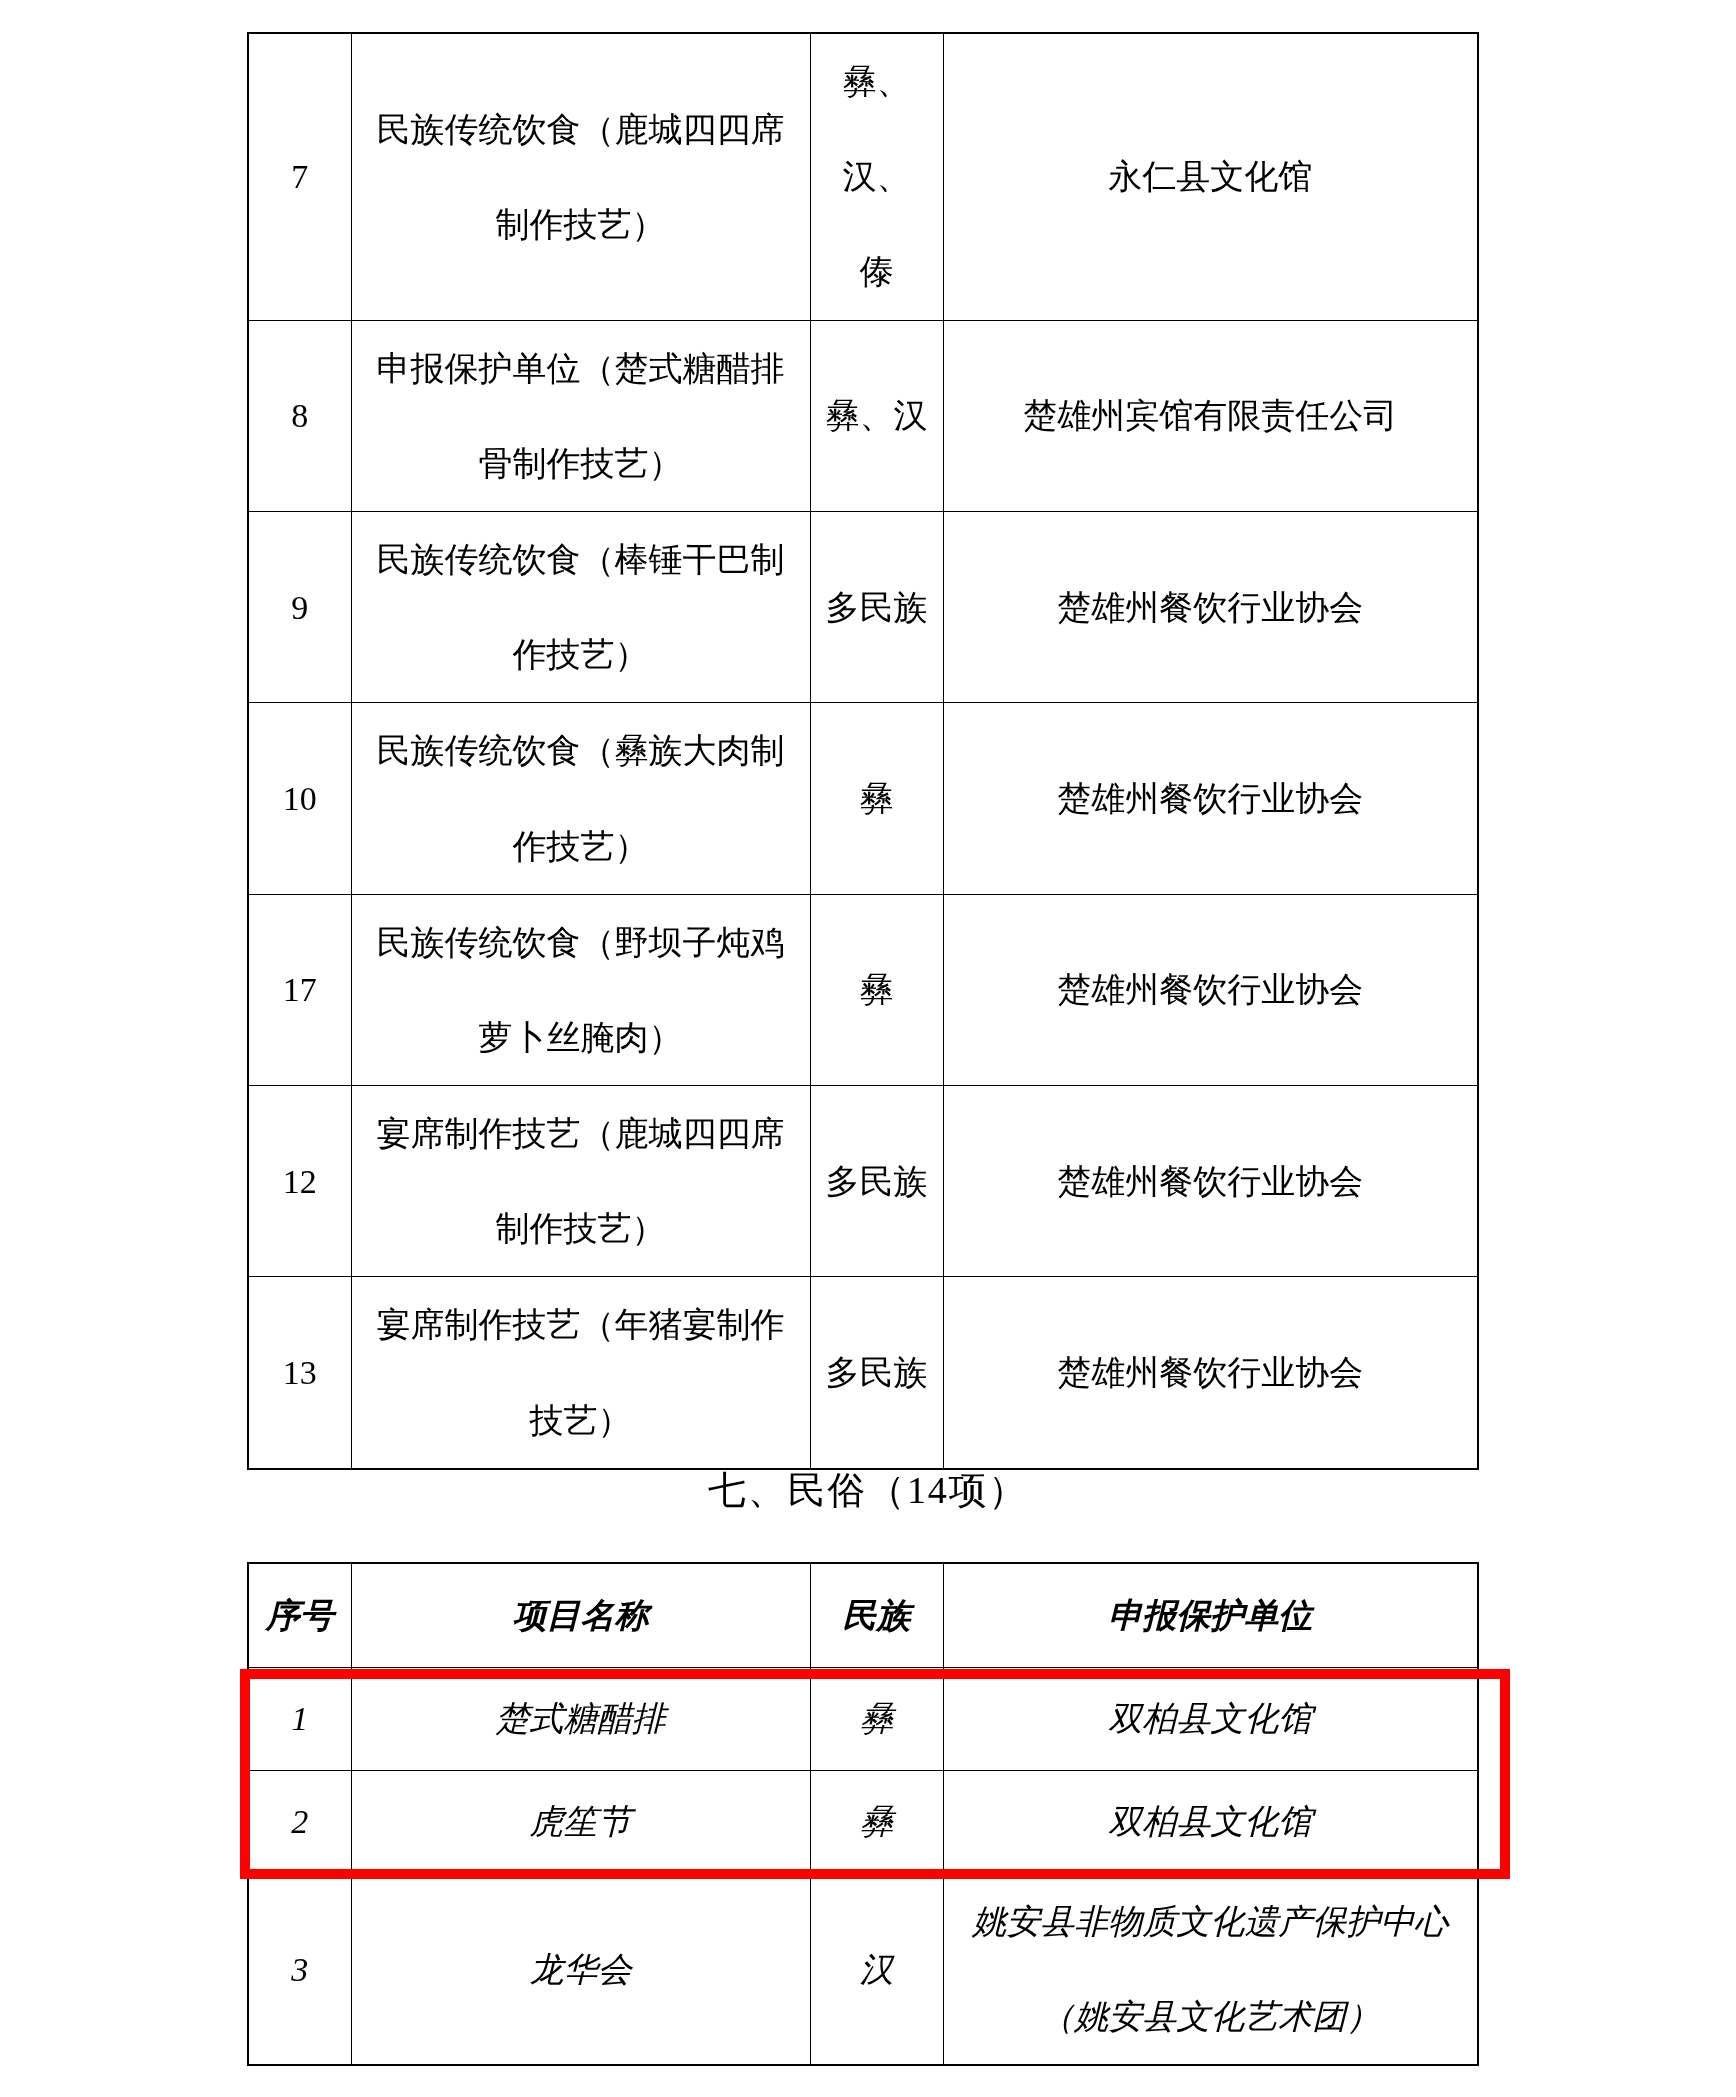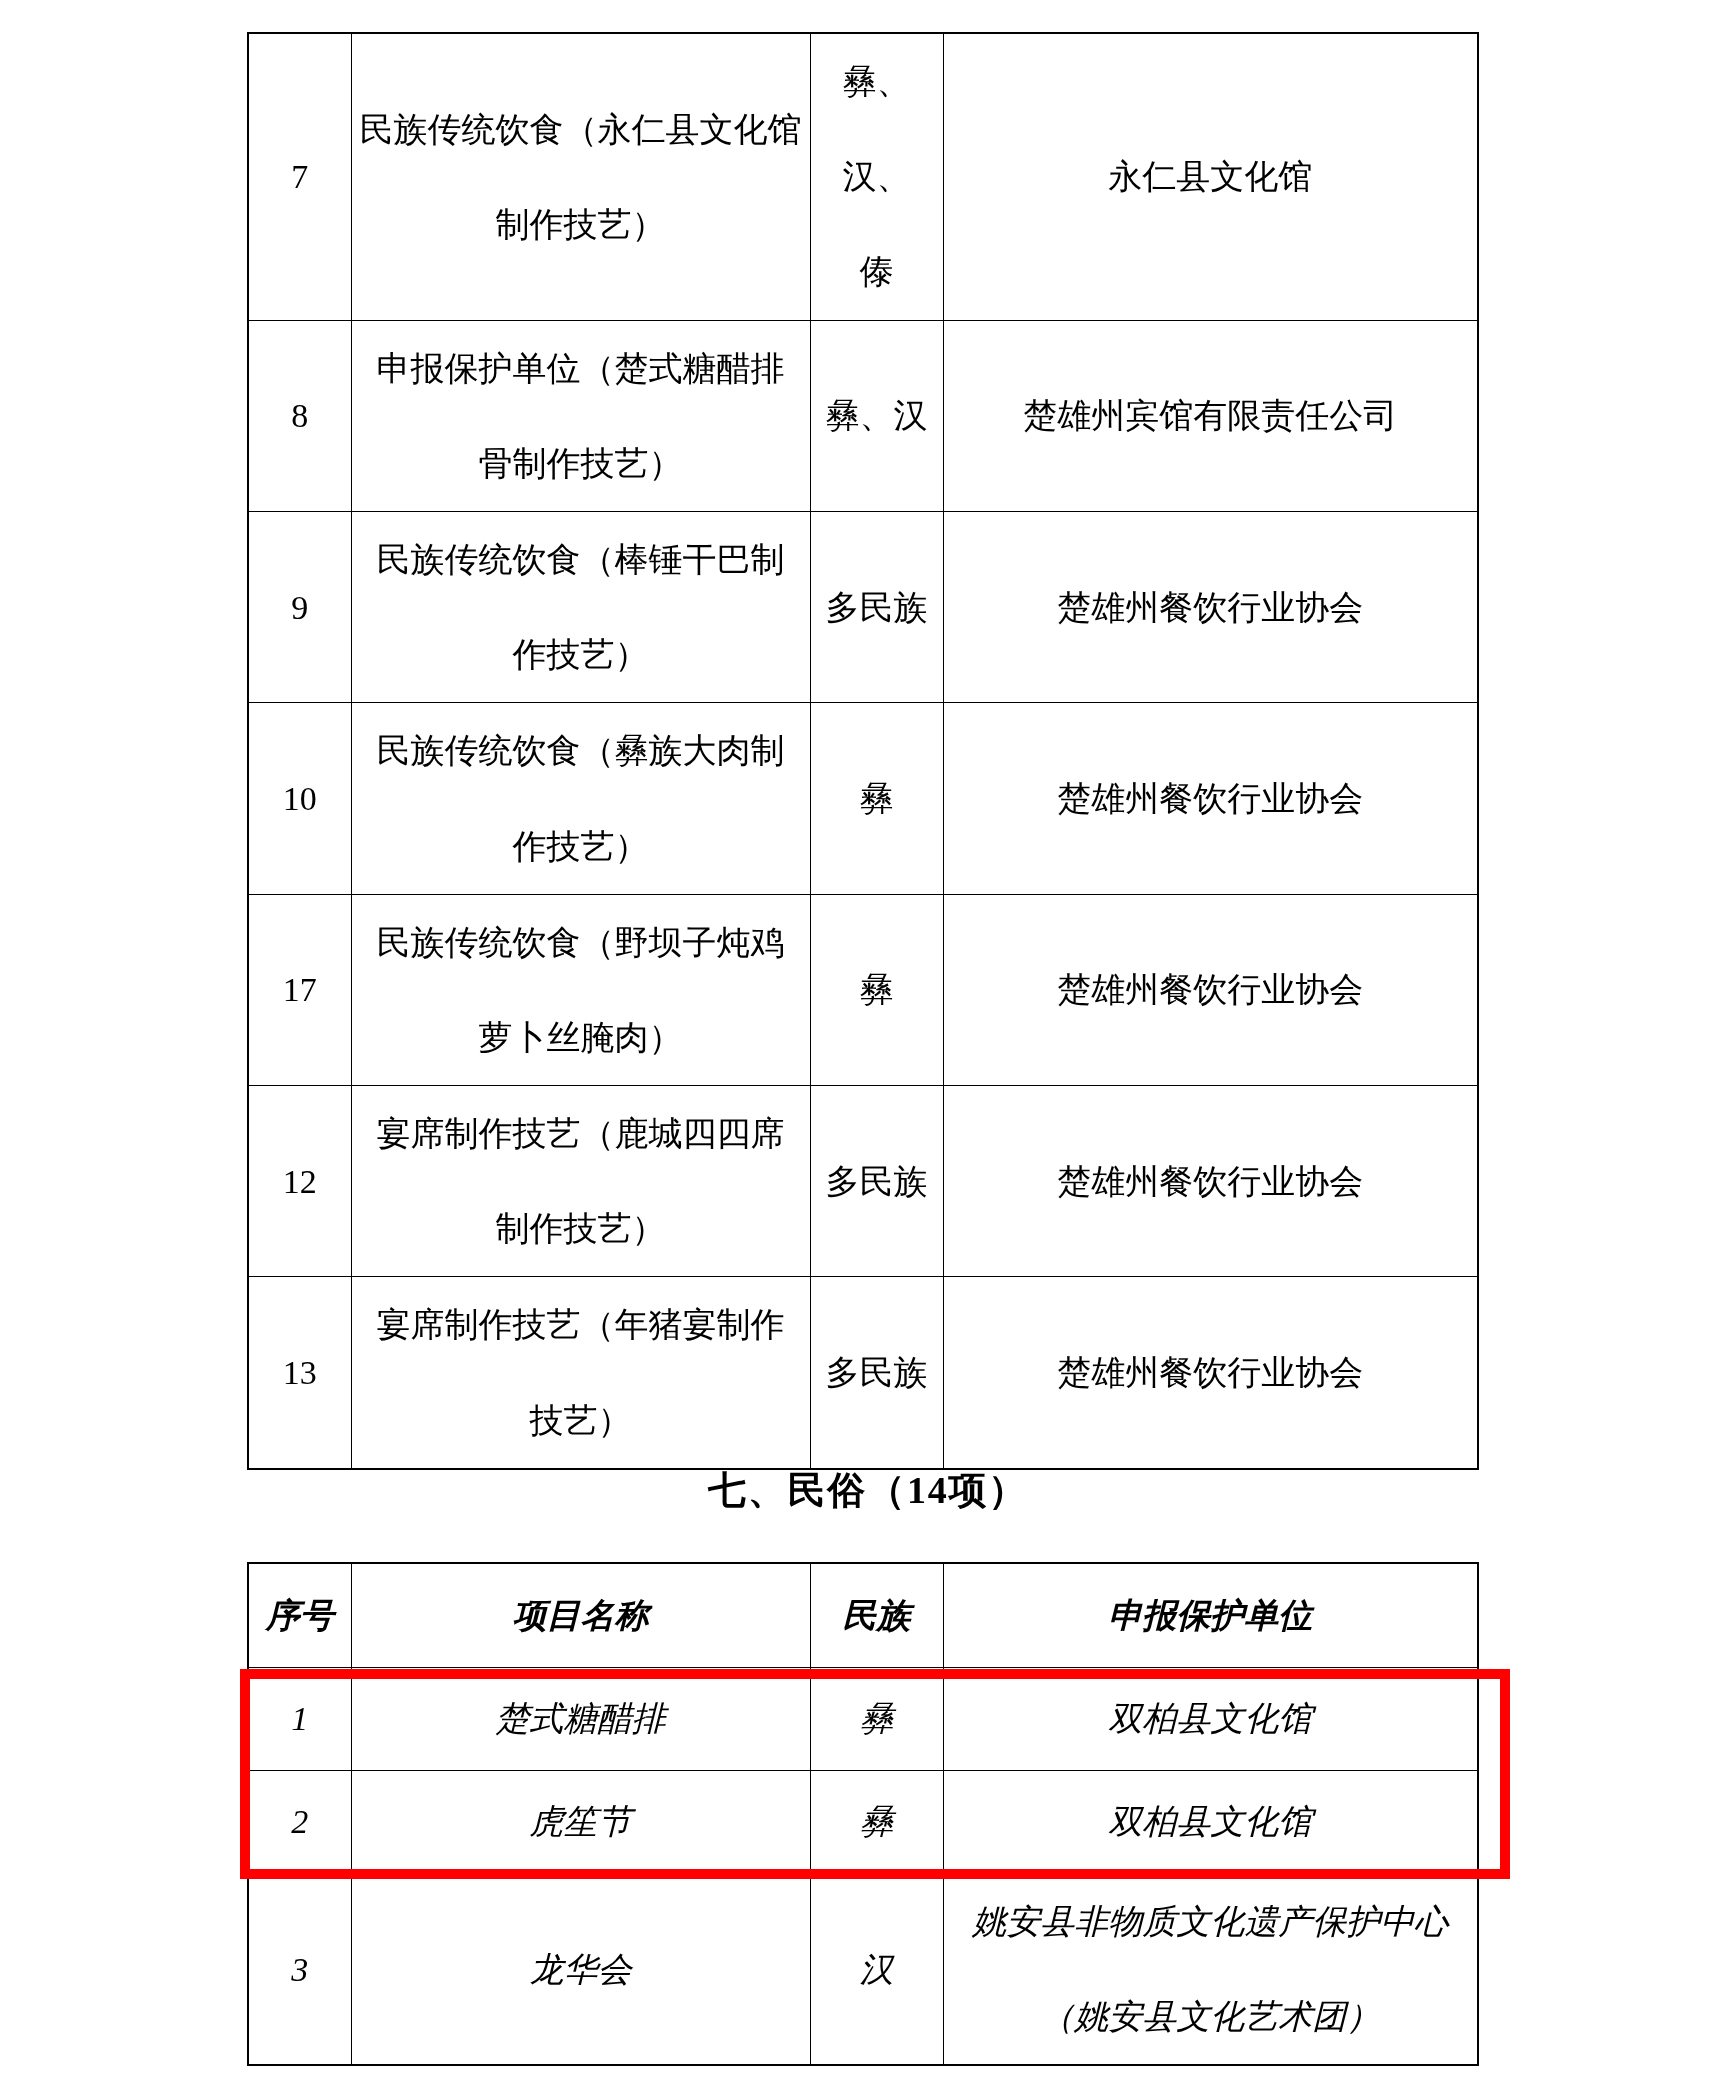--- a/index.html
+++ b/index.html
@@ -43,21 +43,21 @@
     font-weight: bold;
     white-space: nowrap;
   }
   .section-title {
     position: absolute;
     top: 1466px;
     left: 0;
     width: 100%;
     text-align: center;
     font-size: 38px;
-    font-weight: bold;
+    font-weight: normal;
     line-height: 1.3;
     letter-spacing: 1.8px;
   }
   .red-box {
     position: absolute;
     left: 240px;
     top: 1669px;
     width: 1270px;
     height: 210px;
     border: 10px solid #fe0000;
@@ -73,21 +73,21 @@
   <table class="tbl" style="left:247px; top:32px; width:1230px;">
     <colgroup>
         <col class="c-no">
         <col class="c-name">
         <col class="c-eth">
         <col class="c-unit">
       </colgroup>
     <tbody>
       <tr class="r-tall">
         <td>7</td>
-        <td>民族传统饮食（永仁县文化馆
+        <td>民族传统饮食（鹿城四四席
 制作技艺）</td>
         <td>彝、汉、
 傣</td>
         <td>永仁县文化馆</td>
       </tr>
       <tr class="r-tall">
         <td>8</td>
         <td>申报保护单位（楚式糖醋排
 骨制作技艺）</td>
         <td>彝、汉</td>

